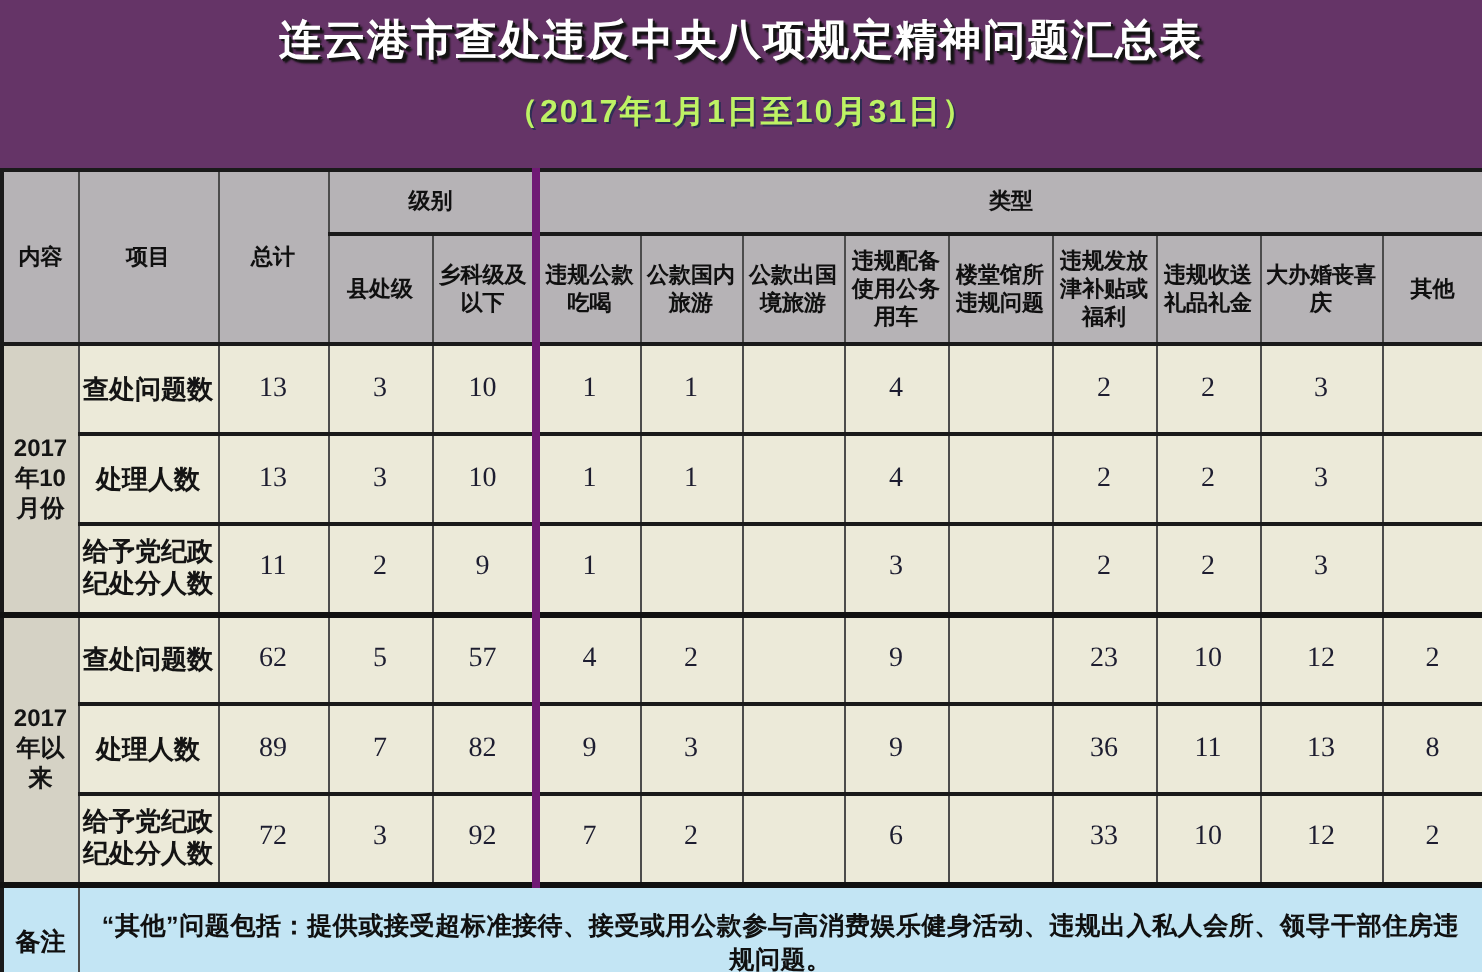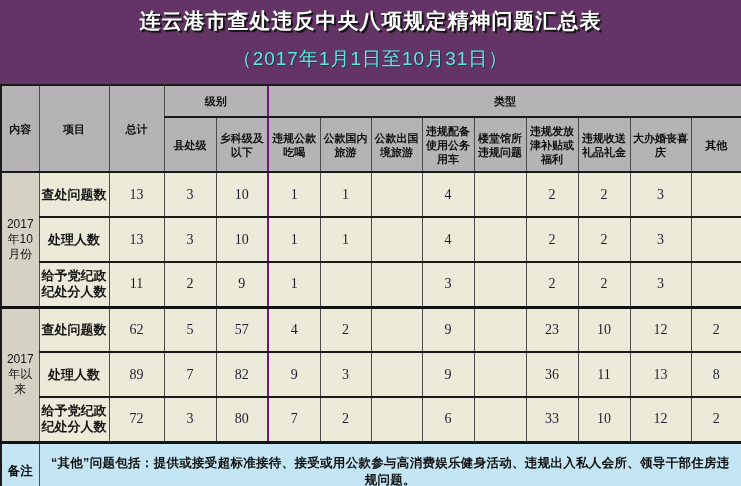--- a/index.html
+++ b/index.html
@@ -13,55 +13,55 @@
   .titlebar{
     background:#653467;height:84px;flex:0 0 84px;
     text-align:center;color:#fff;
   }
   .titlebar h1{
     margin:0;padding-top:9px;font-size:21px;line-height:24px;
     font-weight:bold;letter-spacing:1px;
     color:#ffffff;text-shadow:1px 1px 0 #141414,2px 2px 1px #141414;
   }
   .titlebar .subtitle{
-    margin-top:13px;font-size:19px;font-weight:normal;letter-spacing:1px;
-    color:#5eead4;text-shadow:1px 1px 0 #2e2e55;
+    margin-top:13px;font-size:16px;font-weight:bold;letter-spacing:1px;
+    color:#bef264;text-shadow:1px 1px 0 #2e2e55;
   }
   
   table.summary{
     width:741px;border-collapse:collapse;table-layout:fixed;
     flex:1 1 auto;border:2px solid #1a1a1a;
   }
   th,td{
     border-left:1px solid #4c4c4c;border-right:1px solid #4c4c4c;
     border-top:2px solid #1a1a1a;border-bottom:2px solid #1a1a1a;
     padding:1px 1px;overflow:hidden;
   }
   thead th{
     background:#b6b3b6;color:#101010;font-weight:bold;font-size:11px;
     text-align:center;line-height:14px;
   }
   tr.group-row{height:32px;}
   tr.subhead-row{height:55px;}
   tbody tr{height:45px;}
   td.content-cell{
-    background:#d5d2c5;color:#141414;font-weight:normal;font-size:12px;
+    background:#d5d2c5;color:#141414;font-weight:bold;font-size:12px;
     text-align:center;line-height:15px;padding:0 2px;word-break:break-all;
   }
   td.row-label{
     background:#ecead9;color:#141414;font-weight:bold;font-size:13px;
     text-align:center;line-height:16px;padding:0 2px;word-break:break-all;
   }
   td.value-cell{
     background:#ecead9;color:#1d1d30;
     font-family:"Liberation Serif",serif;font-size:14px;
     text-align:center;
   }
   tr.group-start td{border-top:3px solid #111;}
-  th.type-start,td.type-start{border-left:2px solid #701a75;}
+  th.type-start,td.type-start{border-left:4px solid #701a75;}
   
   tr.note-row{height:40px;margin-top:44px;}
   tr.note-row td{
     background:#c3e5f4;border-top:3px solid #111;
     font-size:12.5px;font-weight:bold;color:#101010;
   }
   td.note-label{text-align:center;}
   td.note-text{text-align:center;padding:11px 6px;letter-spacing:.3px;}
 </style>
 </head>
@@ -188,21 +188,21 @@
           <td class="value-cell"></td>
           <td class="value-cell">36</td>
           <td class="value-cell">11</td>
           <td class="value-cell">13</td>
           <td class="value-cell">8</td>
         </tr>
         <tr>
           <td class="row-label">给予党纪政纪处分人数</td>
           <td class="value-cell">72</td>
           <td class="value-cell">3</td>
-          <td class="value-cell">80</td>
+          <td class="value-cell">92</td>
           <td class="value-cell type-start">7</td>
           <td class="value-cell">2</td>
           <td class="value-cell"></td>
           <td class="value-cell">6</td>
           <td class="value-cell"></td>
           <td class="value-cell">33</td>
           <td class="value-cell">10</td>
           <td class="value-cell">12</td>
           <td class="value-cell">2</td>
         </tr>

